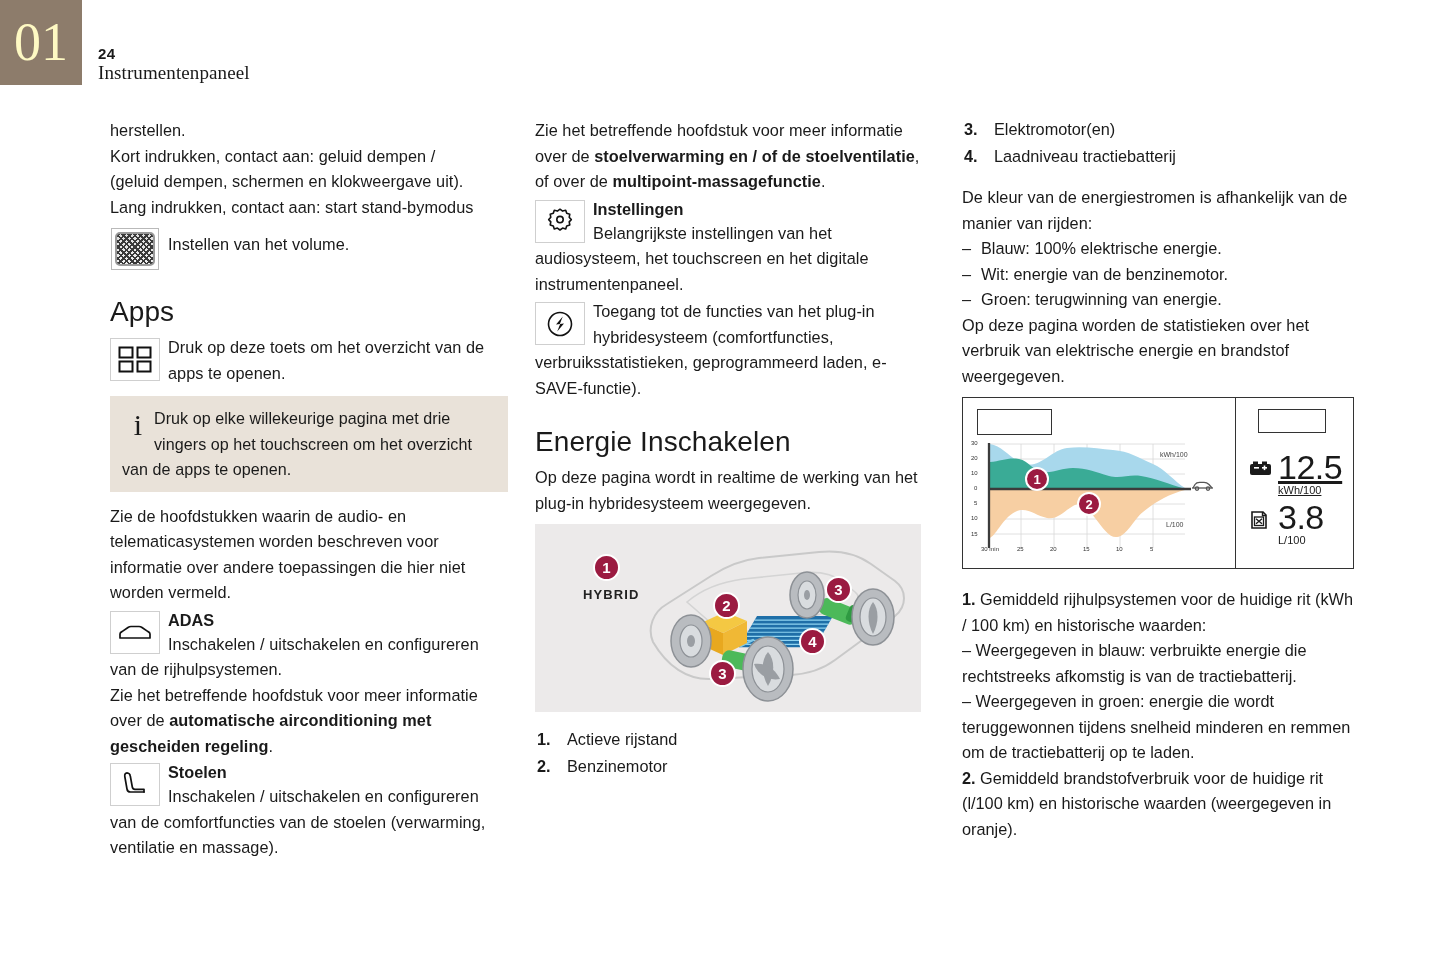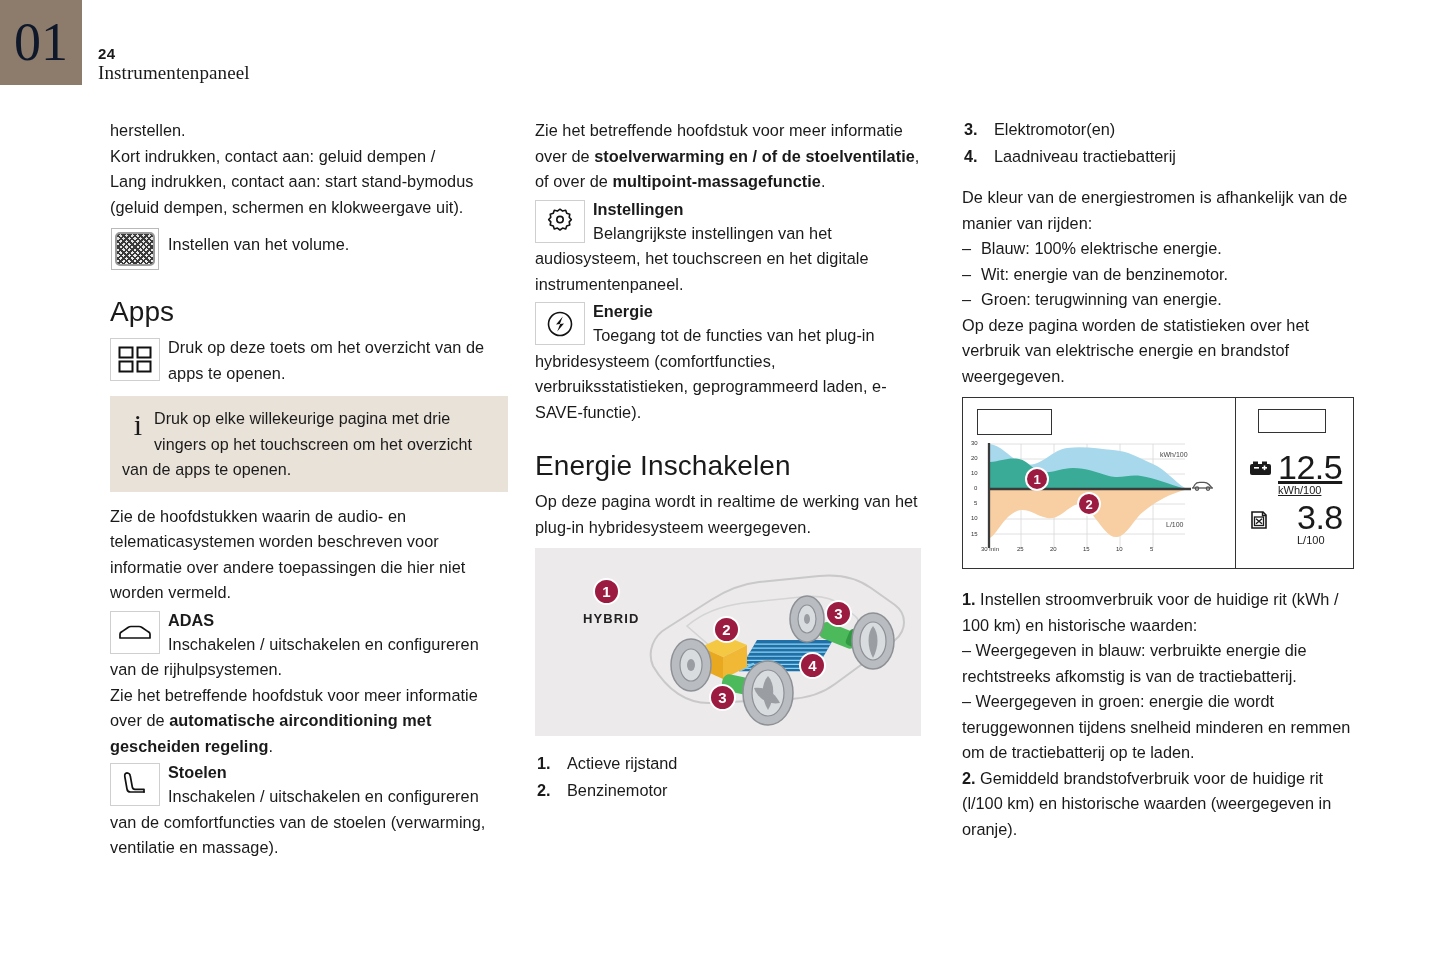--- a/index.html
+++ b/index.html
@@ -13,21 +13,21 @@
     position: relative;
     overflow: hidden;
   }
 
   
   #header { position: absolute; top: 0; left: 0; width: 100%; height: 105px; }
   #chapter-badge {
     position: absolute; left: 0; top: 0;
     width: 82px; height: 85px;
     background: #8d7c6b;
-    color: #0f172a;
+    color: #fef9c3;
     font-family: "Liberation Serif", serif;
     font-size: 54px;
     line-height: 85px;
     text-align: center;
     letter-spacing: 0px;
     font-weight: 400;
   }
   #page-meta { position: absolute; left: 98px; top: 45px; }
   #page-number {
     font-size: 15px; font-weight: bold; line-height: 18px;
@@ -184,22 +184,22 @@
   <div id="page-meta">
     <div id="page-number">24</div>
     <div id="page-section">Instrumentenpaneel</div>
   </div>
 </div>
 
 <div class="col" id="col-1">
 
   <p class="body-text">herstellen.</p>
   <p class="body-text">Kort indrukken, contact aan: geluid dempen /</p>
+  <p class="body-text">(geluid dempen, schermen en klokweergave uit).</p>
   <p class="body-text">Lang indrukken, contact aan: start stand-bymodus</p>
-  <p class="body-text">(geluid dempen, schermen en klokweergave uit).</p>
 
   <div class="icon-row" style="margin-top:3px;">
     <div class="icon-box" style="border:none;padding:0;width:50px;height:46px;">
       <div class="knob-outer">
         <div class="knob-inner"></div>
       </div>
     </div>
     <div class="body-text" style="padding-top:9px;">Instellen van het volume.</div>
   </div>
 
@@ -278,21 +278,20 @@
 
 
   <div class="icon-row" style="margin-top:2px;">
     <div class="icon-box">
       <svg width="30" height="30" viewBox="0 0 30 30">
         <circle cx="15" cy="15" r="11.5" fill="none" stroke="#111" stroke-width="1.6"></circle>
         <path d="M17.8 7.5 L11 15.4 L15.2 15 L12.2 22.5 L19 14.6 L14.8 15 Z" fill="#111"></path>
       </svg>
     </div>
     <div>
-      <div class="icon-title">Energie</div>
       <div class="body-text">Toegang tot de functies van het plug-in hybridesysteem (comfortfuncties, verbruiksstatistieken, geprogrammeerd laden, e-SAVE-functie).</div>
     </div>
   </div>
 
   <h1 class="sec" style="clear:both;margin-top:24px;">Energie Inschakelen</h1>
 
 
   <p class="body-text">Op deze pagina wordt in realtime de werking van het plug-in hybridesysteem weergegeven.</p>
 
   <div id="fig-hybrid">
@@ -490,37 +489,37 @@
           <rect x="5" y="8" width="5" height="1.6" fill="#fff"></rect>
           <rect x="13" y="8" width="5" height="1.6" fill="#fff"></rect>
           <rect x="14.7" y="6.5" width="1.6" height="4.6" fill="#fff"></rect>
         </svg>
         <div>
           <div class="big-val">12.5</div>
           <div class="small-unit">kWh/100</div>
         </div>
       </div>
 
-      <div style="position:absolute;left:13px;top:102px;display:flex;align-items:flex-start;gap:19px;">
+      <div style="position:absolute;left:13px;top:102px;display:flex;align-items:flex-start;">
         <svg width="22" height="24" viewBox="0 0 22 24" style="margin-top:7px;margin-right:7px;">
           <path d="M3 5 L3 21 L17 21 L17 8 L14 5 Z" fill="none" stroke="#1a1a1a" stroke-width="1.6"></path>
           <path d="M13.5 5 L13.5 8.5 L17 8.5" fill="none" stroke="#1a1a1a" stroke-width="1.4"></path>
           <rect x="5.5" y="10" width="9" height="8.5" fill="none" stroke="#1a1a1a" stroke-width="1.3"></rect>
           <path d="M7 11.8 L13 16.7 M13 11.8 L7 16.7" stroke="#1a1a1a" stroke-width="1.4"></path>
         </svg>
         <div>
           <div class="big-val">3.8</div>
           <div class="small-unit">L/100</div>
         </div>
       </div>
     </div>
   </div>
 
   <p class="cap-p" style="margin-top:18px;">
-    <span class="bold">1.</span><span> Instellen stroomverbruik voor de huidige rit (kWh / 100 km) en historische waarden:</span>
+    <span class="bold">1.</span><span> Gemiddeld rijhulpsystemen voor de huidige rit (kWh / 100 km) en historische waarden:</span>
   </p>
   <p class="cap-p">
     <span>–</span><span> Weergegeven in blauw: verbruikte energie die rechtstreeks afkomstig is van de tractiebatterij.</span>
   </p>
   <p class="cap-p">
     <span>–</span><span> Weergegeven in groen: energie die wordt teruggewonnen tijdens snelheid minderen en remmen om de tractiebatterij op te laden.</span>
   </p>
   <p class="cap-p">
     <span class="bold">2.</span><span> Gemiddeld brandstofverbruik voor de huidige rit (l/100 km) en historische waarden (weergegeven in oranje).</span>
   </p>

